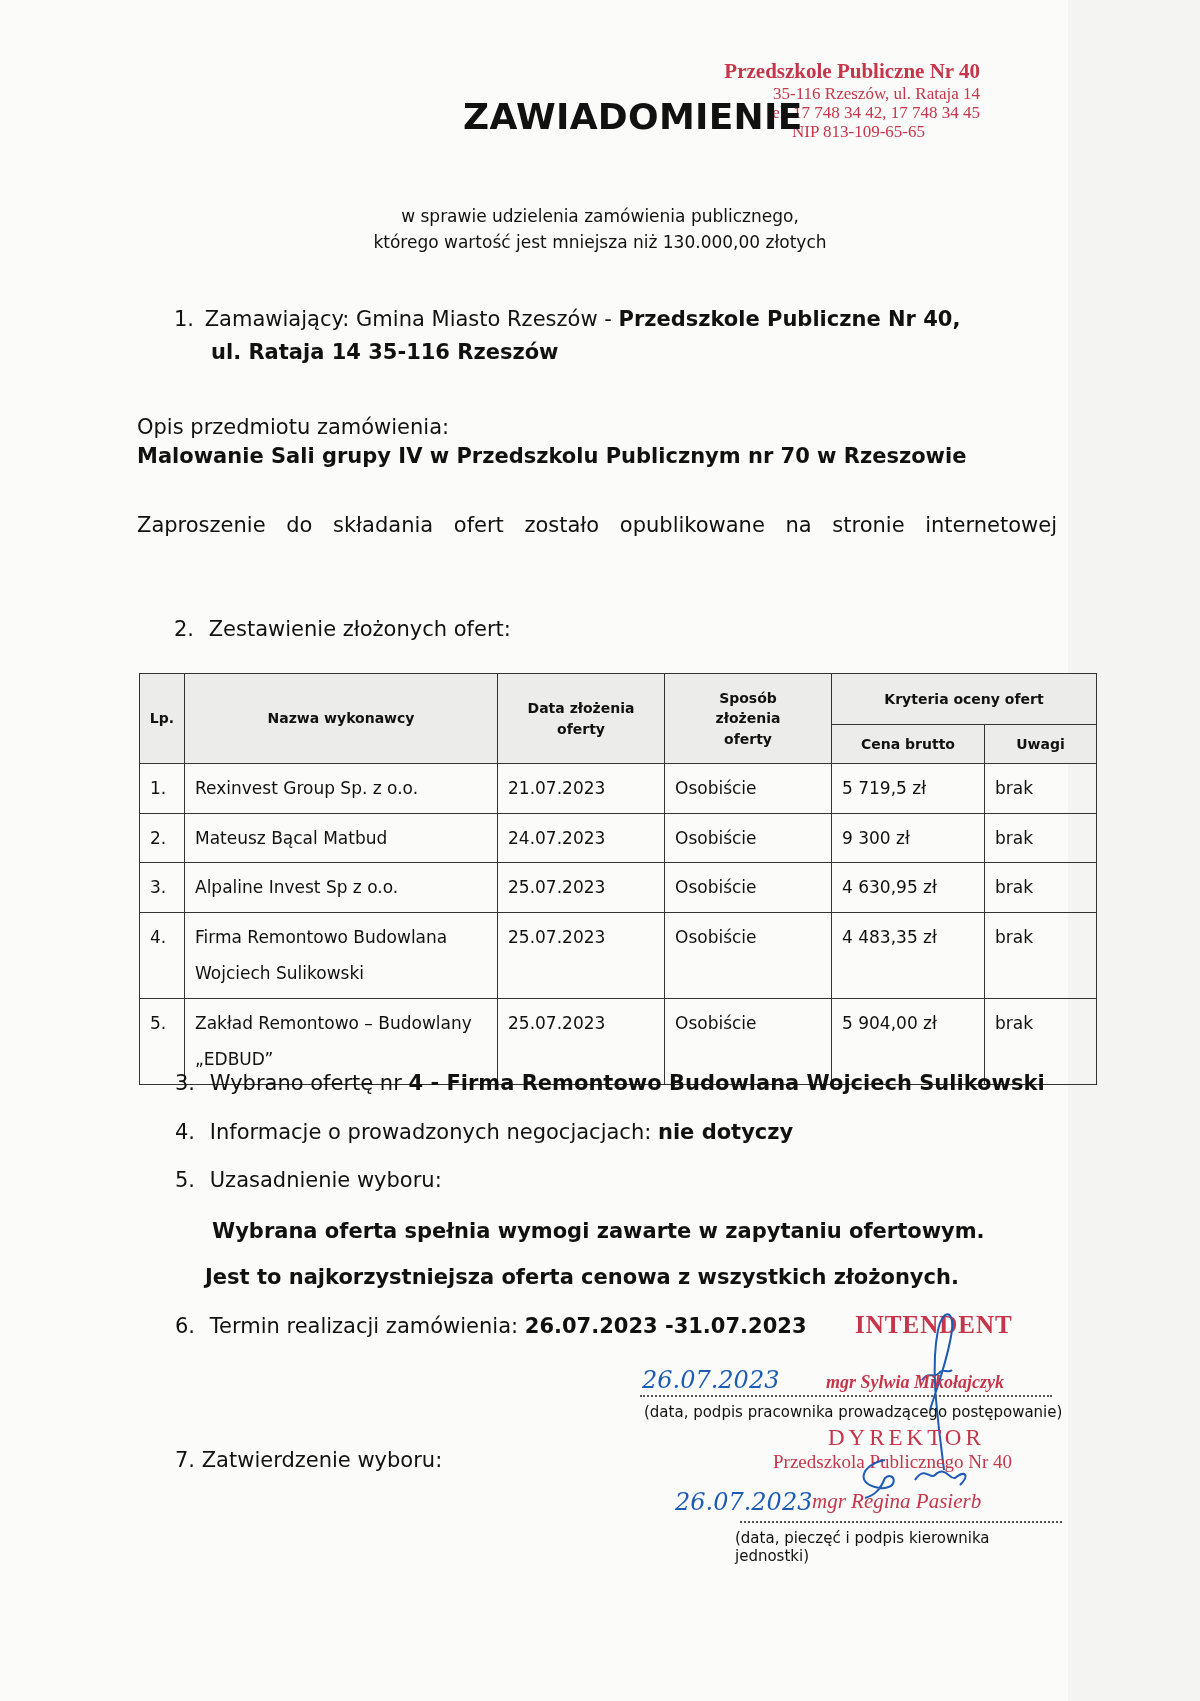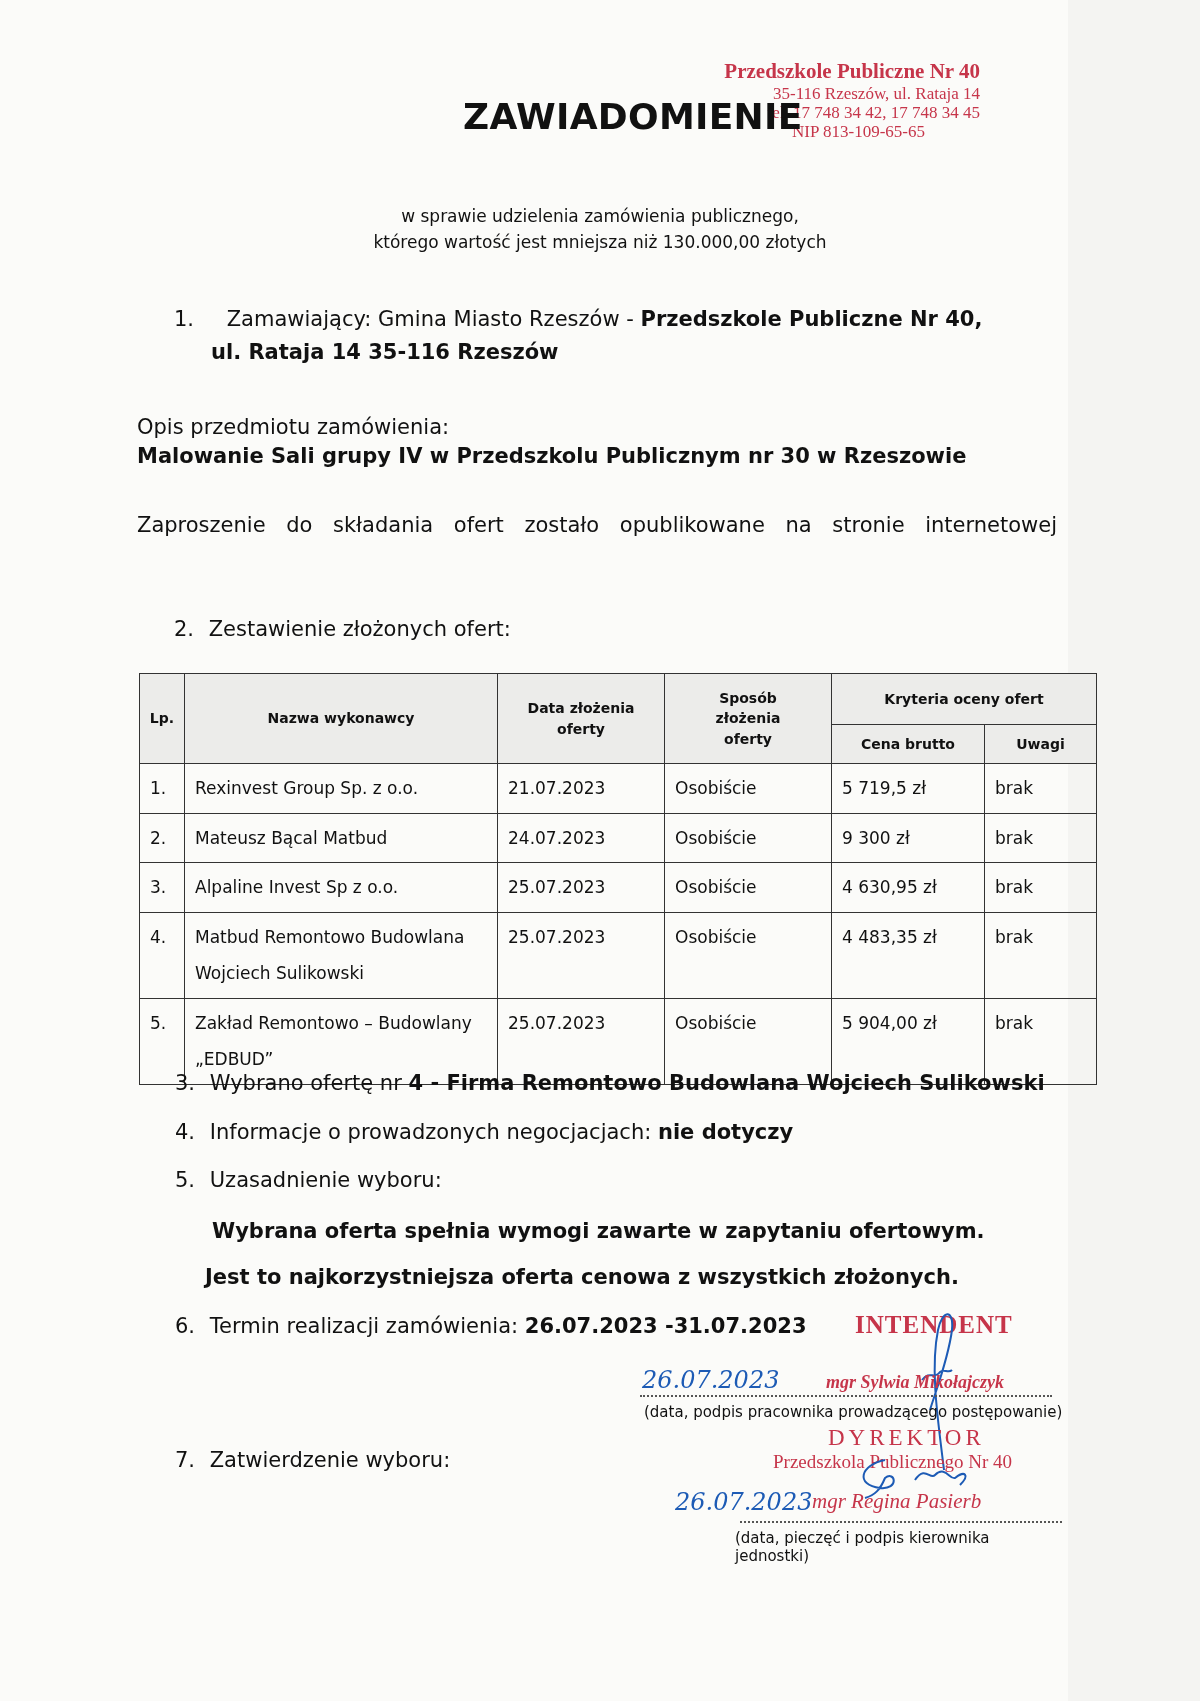--- a/index.html
+++ b/index.html
@@ -38,26 +38,26 @@
   </div>
 
   <div class="abs title" style="left:463px; top:96px;">ZAWIADOMIENIE</div>
   <div class="abs intro" style="left:300px; top:203px; width:600px;">
     <div>w sprawie udzielenia zamówienia publicznego,</div>
     <div>którego wartość jest mniejsza niż 130.000,00 złotych</div>
   </div>
 
   <div class="abs p" style="left:174px; top:304px;">
     <span>1.</span>
-    <span style="margin-left:26px;">Zamawiający: Gmina Miasto Rzeszów - </span><span class="b">Przedszkole Publiczne Nr 40,</span>
+    <span style="margin-left:4px;">Zamawiający: Gmina Miasto Rzeszów - </span><span class="b">Przedszkole Publiczne Nr 40,</span>
   </div>
   <div class="abs p b" style="left:211px; top:337px;">ul. Rataja 14 35-116 Rzeszów</div>
 
   <div class="abs p" style="left:137px; top:412px;">Opis przedmiotu zamówienia:</div>
-  <div class="abs p b" style="left:137px; top:441px;">Malowanie Sali grupy IV w Przedszkolu Publicznym nr 30 w Rzeszowie</div>
+  <div class="abs p b" style="left:137px; top:441px;">Malowanie Sali grupy IV w Przedszkolu Publicznym nr 70 w Rzeszowie</div>
 
   <div class="abs p" style="left:137px; top:510px; width:920px;">
     <div style="text-align:justify; text-align-last:justify; word-spacing:2px;">Zaproszenie do składania ofert zostało opublikowane na stronie internetowej</div>
   </div>
 
   <div class="abs p" style="left:174px; top:614px;">
     <span>2.</span>
     <span style="margin-left:8px;">Zestawienie złożonych ofert:</span>
   </div>
 
@@ -95,21 +95,21 @@
         <tr>
           <td class="lp">3.</td>
           <td>Alpaline Invest Sp z o.o.</td>
           <td>25.07.2023</td>
           <td>Osobiście</td>
           <td>4 630,95 zł</td>
           <td>brak</td>
         </tr>
         <tr>
           <td class="lp">4.</td>
-          <td>Matbud Remontowo Budowlana Wojciech Sulikowski</td>
+          <td>Firma Remontowo Budowlana Wojciech Sulikowski</td>
           <td>25.07.2023</td>
           <td>Osobiście</td>
           <td>4 483,35 zł</td>
           <td>brak</td>
         </tr>
         <tr>
           <td class="lp">5.</td>
           <td>Zakład Remontowo – Budowlany „EDBUD”</td>
           <td>25.07.2023</td>
           <td>Osobiście</td>
@@ -145,21 +145,21 @@
   <svg class="abs" style="left:900px; top:1300px;" width="80" height="180" viewBox="0 0 80 180">
     <path d="M44 170 C 38 120, 30 70, 38 30 C 42 10, 54 8, 52 30 C 48 60, 36 90, 30 110 M 22 80 C 30 70, 34 80, 40 72 C 44 68, 48 74, 52 70" fill="none" stroke="#1d5bb5" stroke-width="2"></path>
   </svg>
   <div class="abs sig-line" style="left:640px; top:1395px; width:412px;"></div>
   <div class="abs hand" style="left:642px; top:1366px; font-size:24px;">26.07.2023</div>
   <div class="abs redserif" style="left:826px; top:1372px; font-size:18px; font-style:italic; font-weight:bold;">mgr Sylwia Mikołajczyk</div>
   <div class="abs caption" style="left:644px; top:1403px;">(data, podpis pracownika prowadzącego postępowanie)</div>
 
   <div class="abs p" style="left:175px; top:1445px;">
     <span>7.</span>
-    <span style="margin-left:8px;">Zatwierdzenie wyboru:</span>
+    <span style="">Zatwierdzenie wyboru:</span>
   </div>
 
   <div class="abs redserif" style="left:828px; top:1425px; font-size:23px; letter-spacing:4px;">DYREKTOR</div>
   <div class="abs redserif" style="left:773px; top:1451px; font-size:19px;">Przedszkola Publicznego Nr 40</div>
   <svg class="abs" style="left:855px; top:1450px;" width="130" height="50" viewBox="0 0 130 50">
     <path d="M30 10 C 5 15, 0 35, 25 38 C 45 40, 40 20, 30 28 C 25 40, 20 45, 10 48 M 60 30 C 70 15, 75 30, 80 25 C 90 15, 95 30, 100 28 C 110 20, 115 25, 105 35" fill="none" stroke="#1d5bb5" stroke-width="2"></path>
   </svg>
   <div class="abs hand" style="left:675px; top:1488px; font-size:24px;">26.07.2023</div>
   <div class="abs redserif" style="left:812px; top:1489px; font-size:21px; font-style:italic;">mgr Regina Pasierb</div>
   <div class="abs sig-line" style="left:740px; top:1521px; width:322px;"></div>

